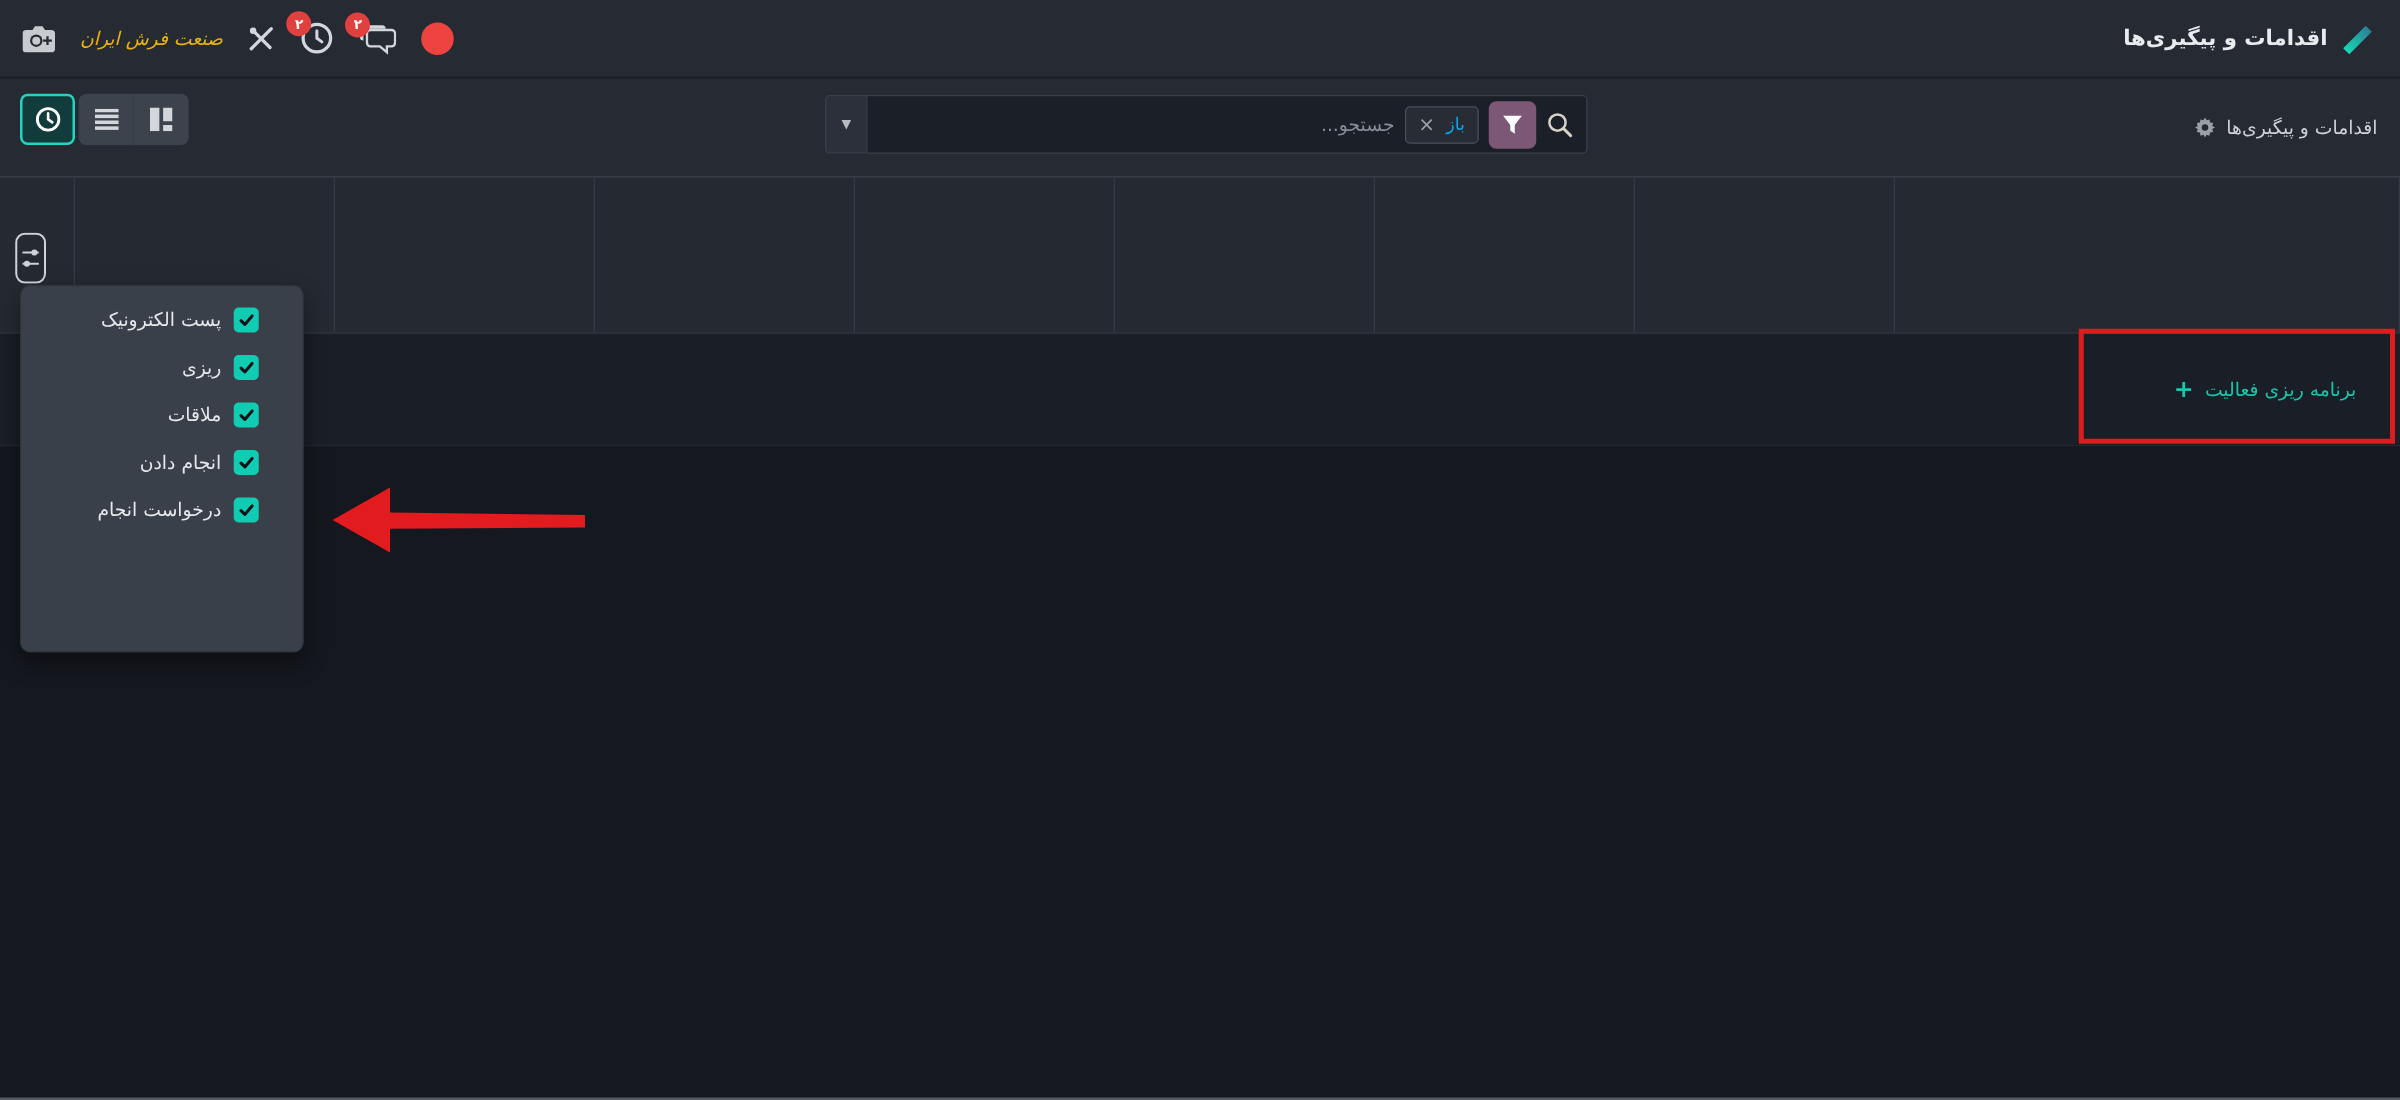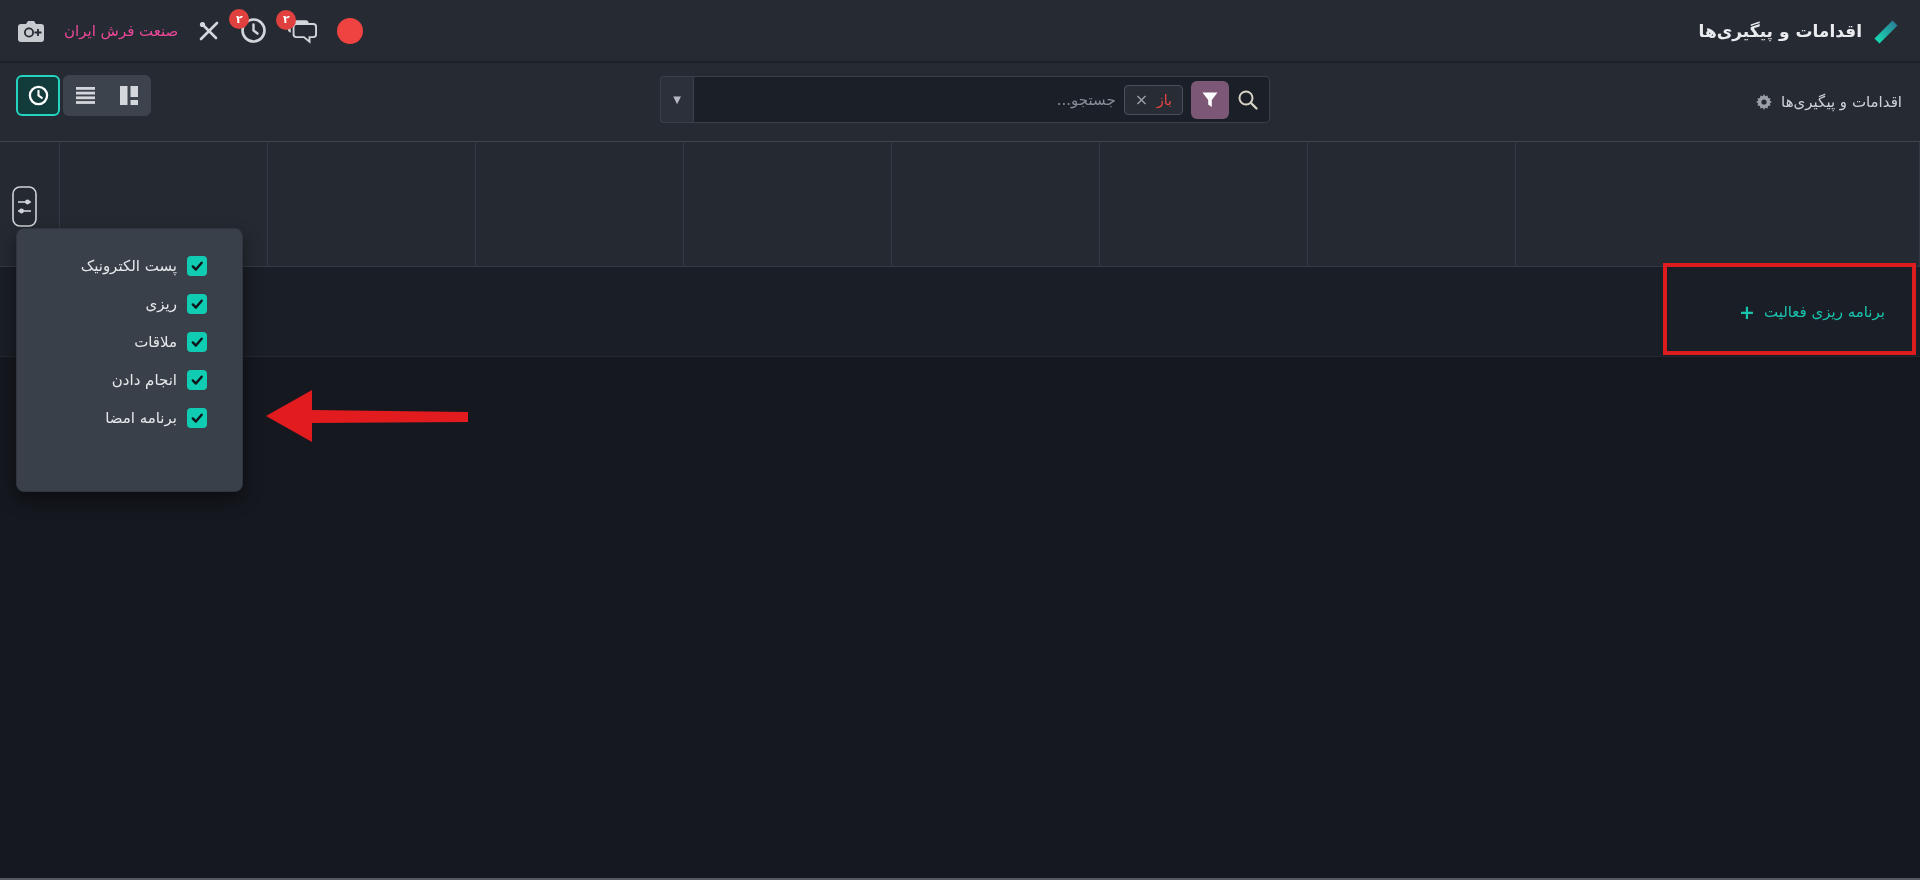--- a/index.html
+++ b/index.html
@@ -19,21 +19,21 @@
   .brand { display:flex; align-items:center; gap:10px; }
   .brand-title { font-size:17px; font-weight:700; color:#e9ebee; }
   .nav-end { margin-inline-start:auto; display:flex; align-items:center; gap:20px; }
   .nav-icon-btn { position:relative; display:flex; align-items:center; cursor:pointer; }
   .badge {
     position:absolute; top:-8px; left:-11px; min-width:20px; height:20px;
     background:#e0403e; color:#fff; border-radius:50%;
     font-size:11px; font-weight:700; display:flex; align-items:center; justify-content:center;
     padding:0 3px; z-index:2;
   }
-  .company { font-size:15px; color:#ec4899; cursor:pointer; }
+  .company { font-size:15px; color:#eab308; cursor:pointer;font-style:italic; }
   .avatar-dot { width:26px; height:26px; border-radius:50%; background:#ee4340; cursor:pointer; }
 
   
   .control {
     position:absolute; top:62px; left:0; width:1920px; height:79px;
     background:#262b33; border-top:1px solid rgba(0,0,0,.25);
   }
   .breadcrumb-wrap {
     position:absolute; right:18px; top:0; height:100%;
     display:flex; align-items:center; gap:9px;
@@ -50,21 +50,21 @@
     padding:0 10px 0 6px; gap:8px;
   }
   .filter-funnel-btn {
     width:38px; height:38px; border-radius:6px; background:#7d5776; border:none;
     display:flex; align-items:center; justify-content:center; cursor:pointer; flex:0 0 auto;
   }
   .facet {
     display:flex; align-items:center; gap:9px; height:30px; padding:0 10px;
     background:#272c35; border:1px solid #4a505a; border-radius:4px; flex:0 0 auto;
   }
-  .facet-label { font-size:14px; color:#ef4444; }
+  .facet-label { font-size:14px; color:#0ea5e9; }
   .facet-x { font-size:16px; color:#9aa0a8; cursor:pointer; line-height:1; }
   .search-input {
     flex:1; background:transparent; border:none; outline:none; color:#d6d9dd;
     font-size:15px; font-family:inherit; direction:rtl; min-width:0;
   }
   .search-input::placeholder { color:#878d96; }
   .search-dd-toggle {
     width:33px; background:#2b303a; border:1px solid #3a3f48; border-right:none;
     border-radius:4px; border-top-right-radius:0; border-bottom-right-radius:0;
     color:#b6bac0; font-size:10px; display:flex; align-items:center; justify-content:center;
@@ -109,23 +109,23 @@
   }
   .schedule-link {
     position:absolute; right:35px; top:50%; transform:translateY(-50%);
     display:flex; align-items:center; gap:9px; color:#19c5ad;
     font-size:15px; cursor:pointer; text-decoration:none;
   }
   .schedule-plus { font-size:19px; font-weight:700; line-height:1; }
 
   
   .col-menu {
-    position:absolute; left:16px; top:228px; width:227px; height:264px;
+    position:absolute; left:16px; top:228px; width:227px; height:294px;
     background:#3a4049; border:1px solid #30353d; border-radius:8px;
-    box-shadow:0 8px 18px rgba(0,0,0,.45); padding:18px 0; z-index:5;
+    box-shadow:0 8px 18px rgba(0,0,0,.45); padding:8px 0; z-index:5;
   }
   .col-menu-item {
     height:38px; display:flex; align-items:center; gap:10px;
     padding-inline-start:35px; padding-inline-end:12px; cursor:pointer;
   }
   .cbx {
     width:20px; height:20px; border-radius:4px; background:#10ccb3;
     display:flex; align-items:center; justify-content:center; flex:0 0 auto;
   }
   .col-menu-label { font-size:15px; color:#e6e8eb; white-space:nowrap; }
@@ -339,21 +339,21 @@
         </svg>
       </span>
       <span class="col-menu-label">انجام دادن</span>
     </div>
     <div class="col-menu-item">
       <span class="cbx">
         <svg width="14" height="14" viewBox="0 0 15 15">
           <path d="M3 8 L6.3 11.3 L12.5 4" fill="none" stroke="#10141a" stroke-width="2.6" stroke-linecap="round" stroke-linejoin="round"></path>
         </svg>
       </span>
-      <span class="col-menu-label">برنامه امضا</span>
+      <span class="col-menu-label">درخواست انجام</span>
     </div>
   </div>
 
 <div class="annot-box"></div>
 <div class="annot-arrow">
   <svg width="222" height="64" viewBox="0 0 222 64">
     <path d="M14 32 L60 6 L60 26 L216 28 L216 38 L60 39 L60 58 Z" fill="#e11b1e"></path>
   </svg>
 </div>
 

